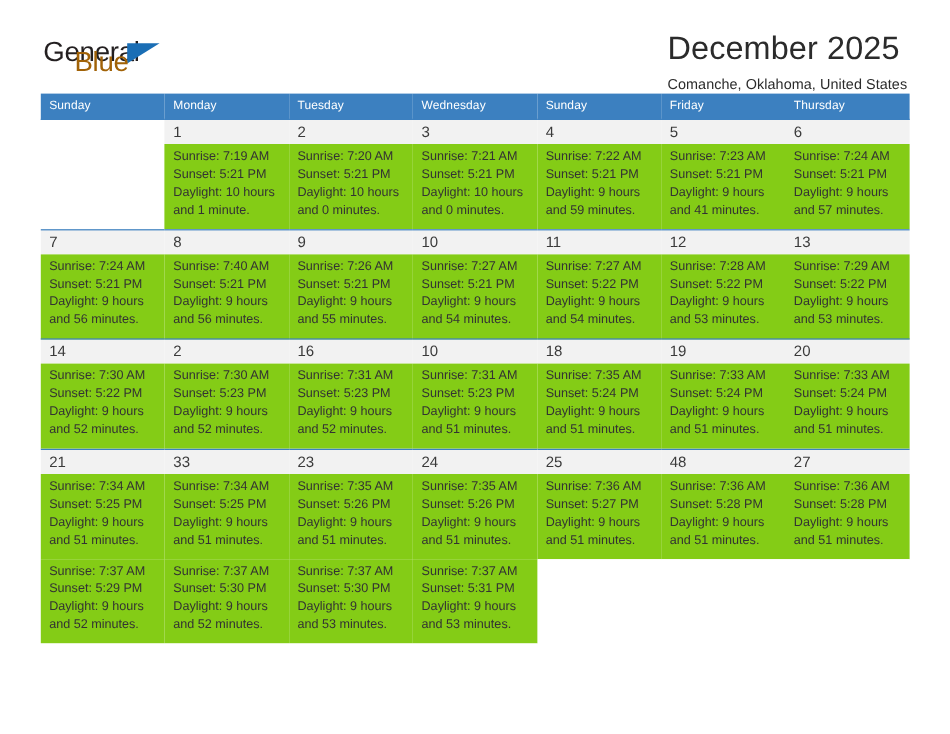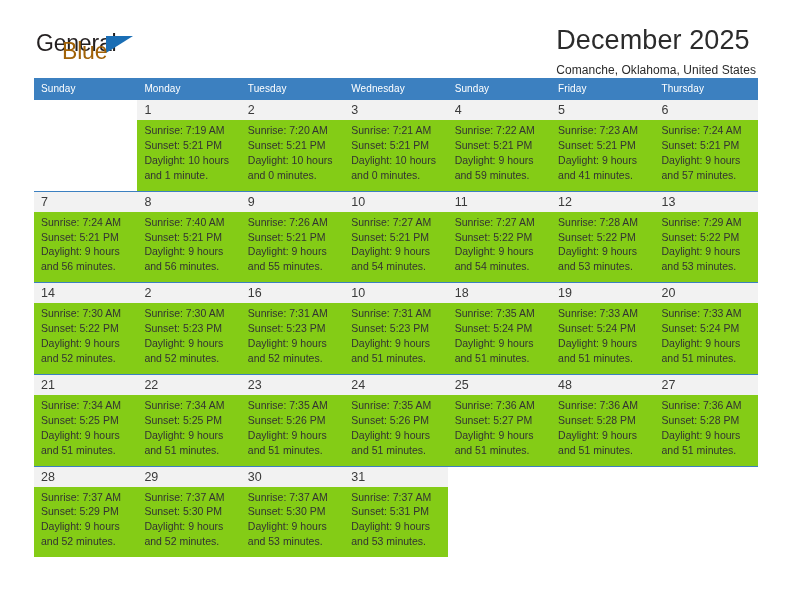--- a/index.html
+++ b/index.html
@@ -309,21 +309,21 @@
           </td>
           <td>
             <span class="line">Sunrise: 7:33 AM</span>
             <span class="line">Sunset: 5:24 PM</span>
             <span class="line">Daylight: 9 hours</span>
             <span class="line">and 51 minutes.</span>
           </td>
         </tr>
         <tr class="daynum-row">
           <td>21</td>
-          <td>22</td>
+          <td>33</td>
           <td>23</td>
           <td>24</td>
           <td>25</td>
           <td>48</td>
           <td>27</td>
         </tr>
         <tr class="info-row">
           <td>
             <span class="line">Sunrise: 7:34 AM</span>
             <span class="line">Sunset: 5:25 PM</span>
@@ -360,54 +360,45 @@
             <span class="line">Daylight: 9 hours</span>
             <span class="line">and 51 minutes.</span>
           </td>
           <td>
             <span class="line">Sunrise: 7:36 AM</span>
             <span class="line">Sunset: 5:28 PM</span>
             <span class="line">Daylight: 9 hours</span>
             <span class="line">and 51 minutes.</span>
           </td>
         </tr>
-        <tr class="daynum-row">
-          <td>28</td>
-          <td>29</td>
-          <td>30</td>
-          <td>31</td>
+        <tr class="info-row">
+          <td>
+            <span class="line">Sunrise: 7:37 AM</span>
+            <span class="line">Sunset: 5:29 PM</span>
+            <span class="line">Daylight: 9 hours</span>
+            <span class="line">and 52 minutes.</span>
+          </td>
+          <td>
+            <span class="line">Sunrise: 7:37 AM</span>
+            <span class="line">Sunset: 5:30 PM</span>
+            <span class="line">Daylight: 9 hours</span>
+            <span class="line">and 52 minutes.</span>
+          </td>
+          <td>
+            <span class="line">Sunrise: 7:37 AM</span>
+            <span class="line">Sunset: 5:30 PM</span>
+            <span class="line">Daylight: 9 hours</span>
+            <span class="line">and 53 minutes.</span>
+          </td>
+          <td>
+            <span class="line">Sunrise: 7:37 AM</span>
+            <span class="line">Sunset: 5:31 PM</span>
+            <span class="line">Daylight: 9 hours</span>
+            <span class="line">and 53 minutes.</span>
+          </td>
           <td class="empty"></td>
           <td class="empty"></td>
           <td class="empty"></td>
         </tr>
-        <tr class="info-row">
-          <td>
-            <span class="line">Sunrise: 7:37 AM</span>
-            <span class="line">Sunset: 5:29 PM</span>
-            <span class="line">Daylight: 9 hours</span>
-            <span class="line">and 52 minutes.</span>
-          </td>
-          <td>
-            <span class="line">Sunrise: 7:37 AM</span>
-            <span class="line">Sunset: 5:30 PM</span>
-            <span class="line">Daylight: 9 hours</span>
-            <span class="line">and 52 minutes.</span>
-          </td>
-          <td>
-            <span class="line">Sunrise: 7:37 AM</span>
-            <span class="line">Sunset: 5:30 PM</span>
-            <span class="line">Daylight: 9 hours</span>
-            <span class="line">and 53 minutes.</span>
-          </td>
-          <td>
-            <span class="line">Sunrise: 7:37 AM</span>
-            <span class="line">Sunset: 5:31 PM</span>
-            <span class="line">Daylight: 9 hours</span>
-            <span class="line">and 53 minutes.</span>
-          </td>
-          <td class="empty"></td>
-          <td class="empty"></td>
-          <td class="empty"></td>
-        </tr>
       </tbody>
   </table>
 
 </div>
 
 </body></html>

